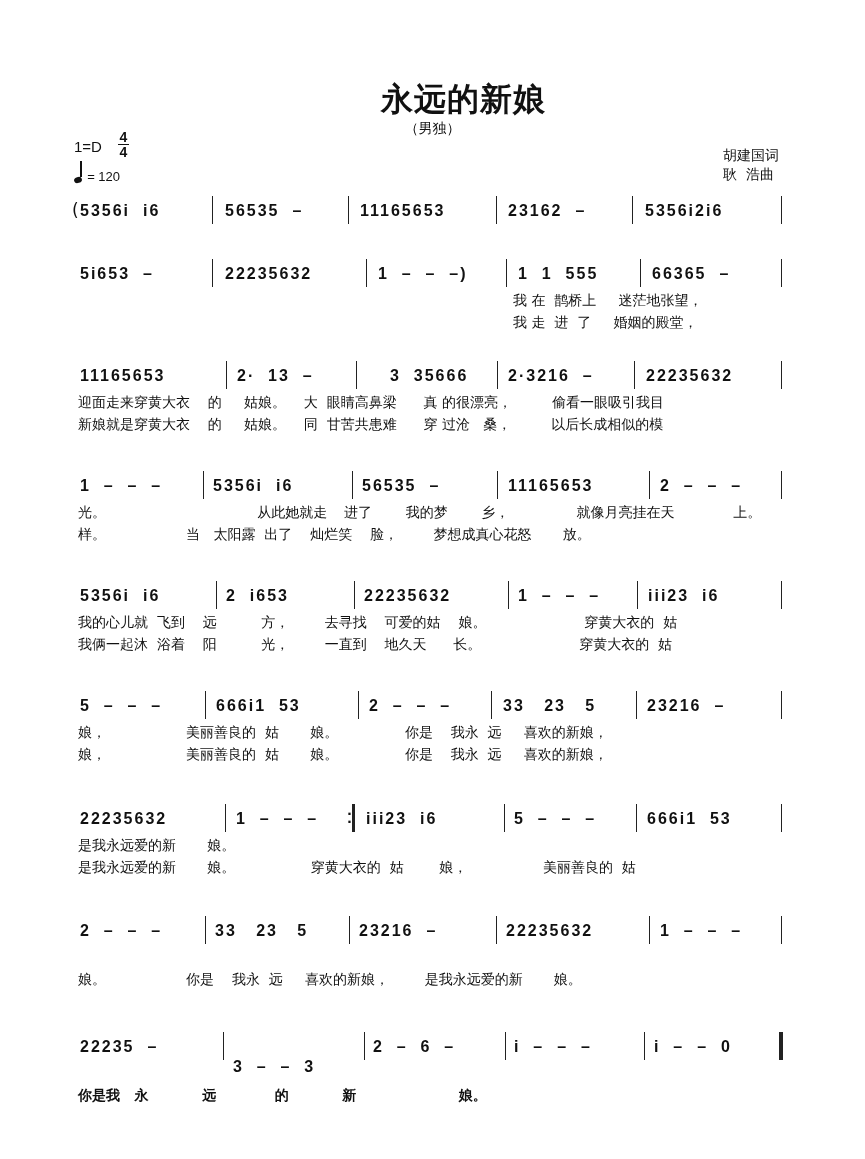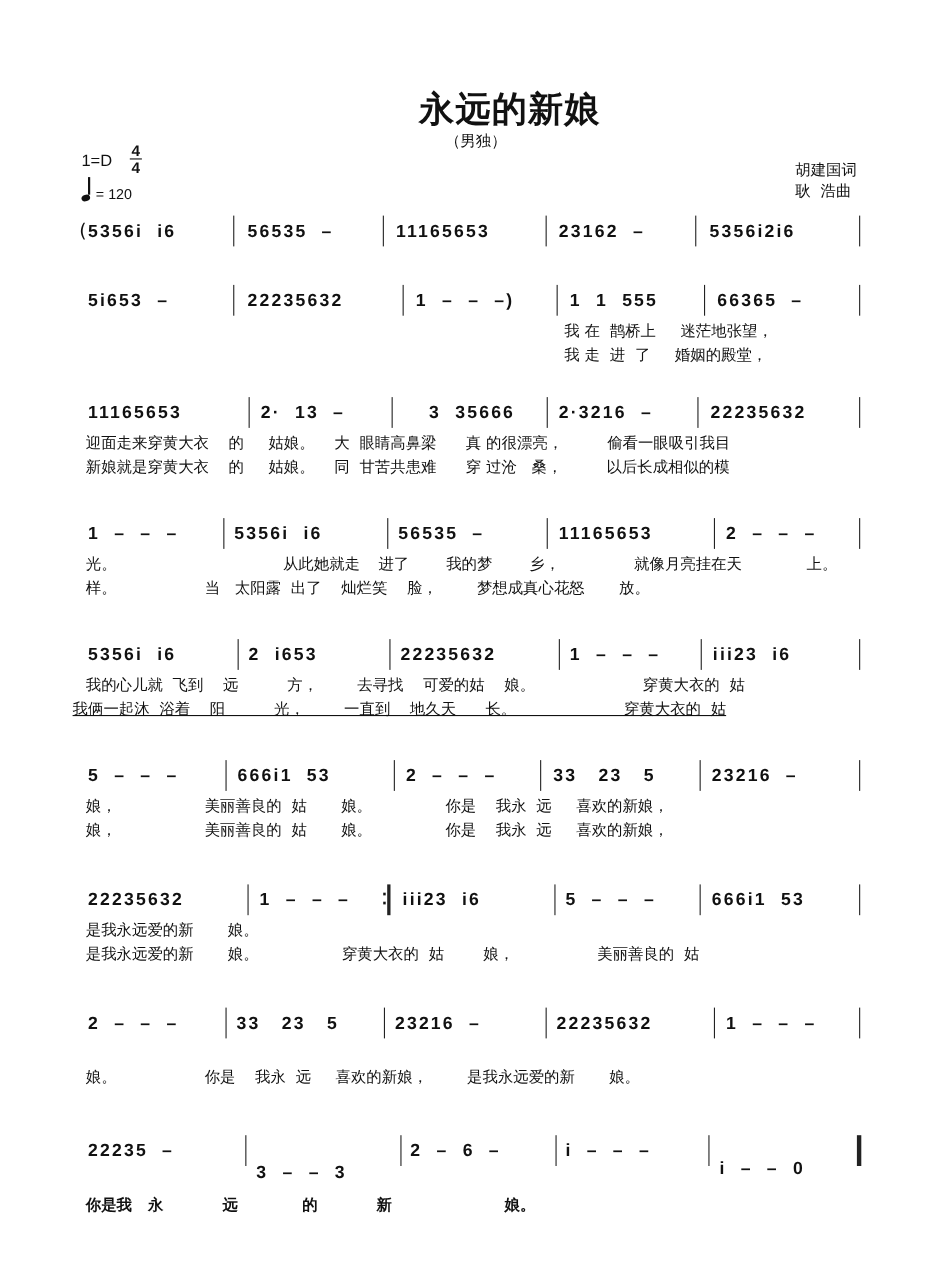--- a/index.html
+++ b/index.html
@@ -110,21 +110,21 @@
       <span class="measure" style="left: 226px;">2  i653</span>
       <span class="measure" style="left: 364px;">22235632</span>
       <span class="measure" style="left: 518px;">1  –  –  –</span>
       <span class="measure" style="left: 648px;">iii23  i6</span>
       <div class="bar" style="left: 216px;"></div>
       <div class="bar" style="left: 354px;"></div>
       <div class="bar" style="left: 508px;"></div>
       <div class="bar" style="left: 637px;"></div>
       <div class="bar" style="left: 781px;"></div>
       <div class="lyric" style="left: 78px; top: 27px;">我的心儿就  飞到    远          方，        去寻找    可爱的姑    娘。                      穿黄大衣的  姑</div>
-      <div class="lyric" style="left: 66px; top: 49px; text-decoration: underline;">我俩一起沐  浴着    阳          光，        一直到    地久天      长。                      穿黄大衣的  姑</div>
+      <div class="lyric" style="left: 78px; top: 49px;">我俩一起沐  浴着    阳          光，        一直到    地久天      长。                      穿黄大衣的  姑</div>
     </div>
     <div class="system" style="top: 697px;">
       <span class="measure" style="left: 80px;">5  –  –  –</span>
       <span class="measure" style="left: 216px;">666i1  53</span>
       <span class="measure" style="left: 369px;">2  –  –  –</span>
       <span class="measure" style="left: 503px;">33   23   5</span>
       <span class="measure" style="left: 647px;">23216  –</span>
       <div class="bar" style="left: 205px;"></div>
       <div class="bar" style="left: 358px;"></div>
       <div class="bar" style="left: 491px;"></div>
@@ -159,21 +159,21 @@
       <div class="bar" style="left: 496px;"></div>
       <div class="bar" style="left: 649px;"></div>
       <div class="bar" style="left: 781px;"></div>
       <div class="lyric" style="left: 78px; top: 49px;">娘。                  你是    我永  远     喜欢的新娘，        是我永远爱的新       娘。</div>
     </div>
     <div class="system" style="top: 1038px;">
       <span class="measure" style="left: 80px;">22235  –</span>
       <span class="measure" style="left: 233px; margin-top: 20px;">3  –  –  3</span>
       <span class="measure" style="left: 373px;">2  –  6  –</span>
       <span class="measure" style="left: 514px;">i  –  –  –</span>
-      <span class="measure" style="left: 654px; margin-top: 16px;">i  –  –  0</span>
+      <span class="measure" style="left: 654px;">i  –  –  0</span>
       <div class="bar" style="left: 223px;"></div>
       <div class="bar" style="left: 364px;"></div>
       <div class="bar" style="left: 505px;"></div>
       <div class="bar" style="left: 644px;"></div>
       <div class="bar final" style="left: 779px;"></div>
       <div class="lyric" style="left: 78px; top: 49px; font-weight: bold;">你是我   永           远            的           新                     娘。</div>
     </div>
   </div>
 
 </body></html>

